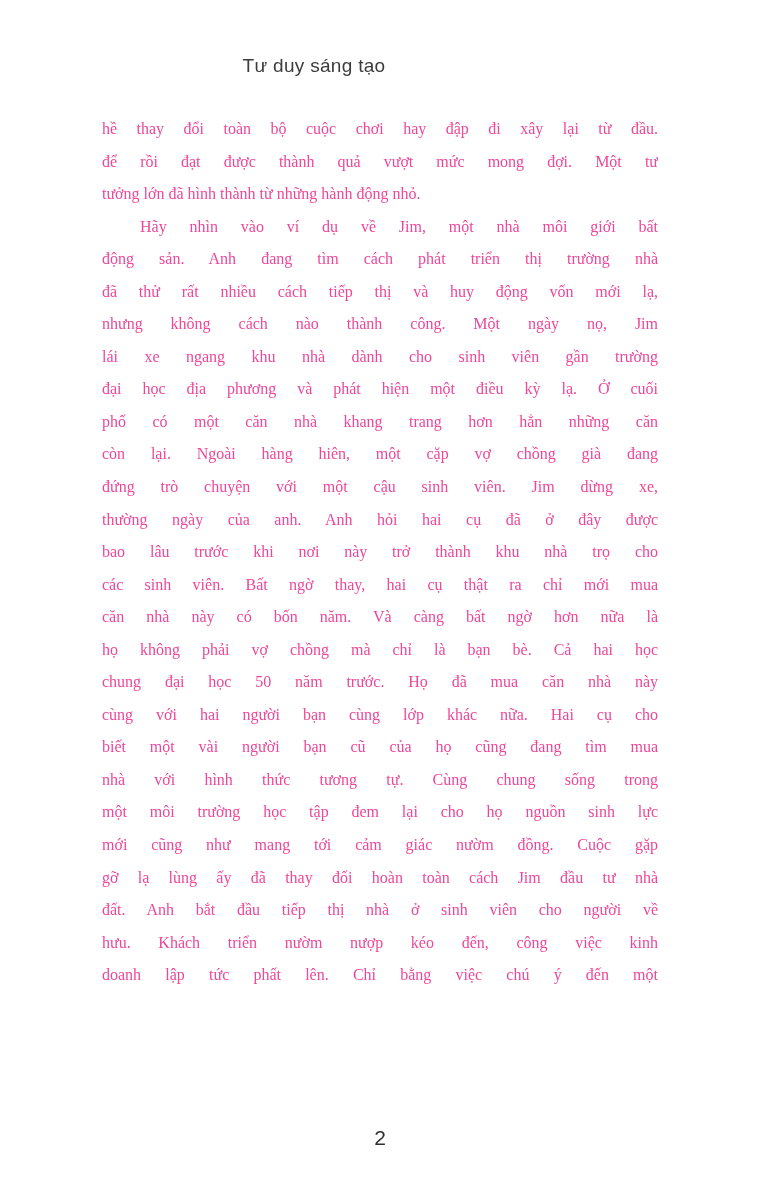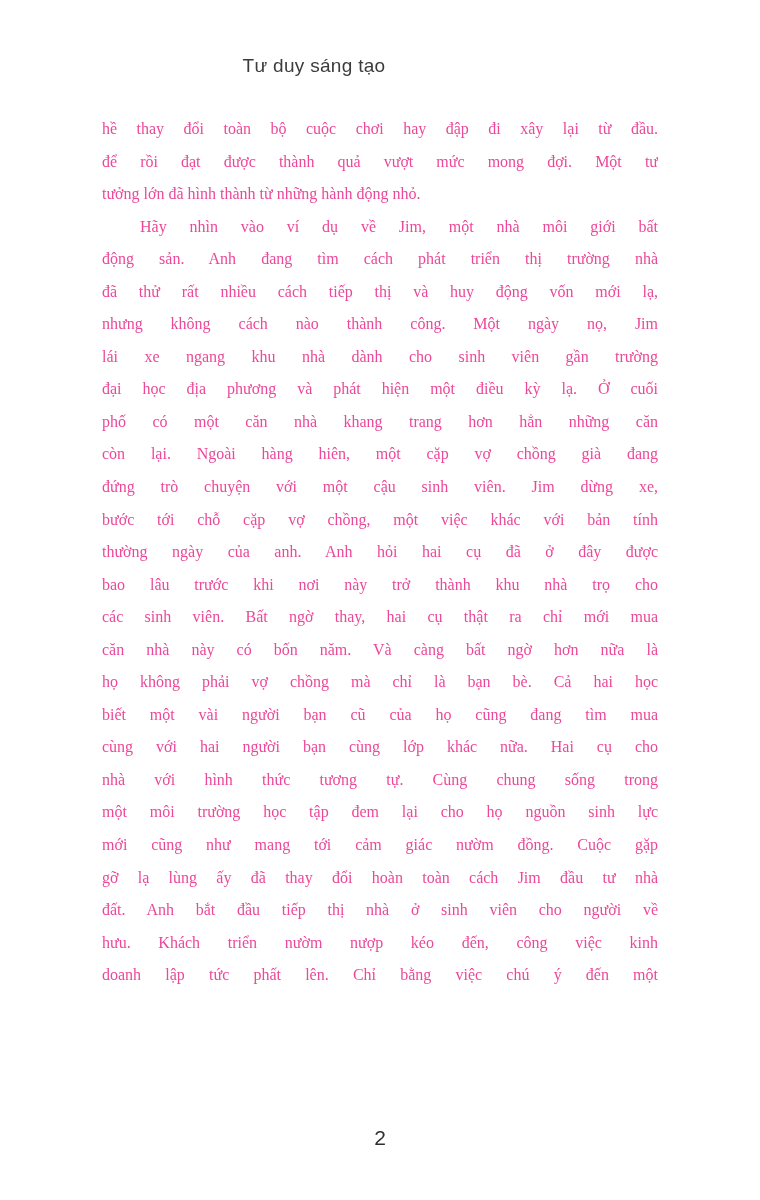--- a/index.html
+++ b/index.html
@@ -86,28 +86,28 @@
       <div class="paragraph">
         <div class="line justified indent">Hãy nhìn vào ví dụ về Jim, một nhà môi giới bất</div>
         <div class="line justified">động sản. Anh đang tìm cách phát triển thị trường nhà</div>
         <div class="line justified">đã thử rất nhiều cách tiếp thị và huy động vốn mới lạ,</div>
         <div class="line justified">nhưng không cách nào thành công. Một ngày nọ, Jim</div>
         <div class="line justified">lái xe ngang khu nhà dành cho sinh viên gần trường</div>
         <div class="line justified">đại học địa phương và phát hiện một điều kỳ lạ. Ở cuối</div>
         <div class="line justified">phố có một căn nhà khang trang hơn hẳn những căn</div>
         <div class="line justified">còn lại. Ngoài hàng hiên, một cặp vợ chồng già đang</div>
         <div class="line justified">đứng trò chuyện với một cậu sinh viên. Jim dừng xe,</div>
-        <div class="line justified">bước tới chỗ cặp vợ chồng, một việc khác với bản tính</div>
         <div class="line justified">thường ngày của anh. Anh hỏi hai cụ đã ở đây được</div>
         <div class="line justified">bao lâu trước khi nơi này trở thành khu nhà trọ cho</div>
         <div class="line justified">các sinh viên. Bất ngờ thay, hai cụ thật ra chỉ mới mua</div>
         <div class="line justified">căn nhà này có bốn năm. Và càng bất ngờ hơn nữa là</div>
         <div class="line justified">họ không phải vợ chồng mà chỉ là bạn bè. Cả hai học</div>
+        <div class="line justified">chung đại học 50 năm trước. Họ đã mua căn nhà này</div>
+        <div class="line justified">cùng với hai người bạn cùng lớp khác nữa. Hai cụ cho</div>
         <div class="line justified">biết một vài người bạn cũ của họ cũng đang tìm mua</div>
-        <div class="line justified">cùng với hai người bạn cùng lớp khác nữa. Hai cụ cho</div>
         <div class="line justified">nhà với hình thức tương tự. Cùng chung sống trong</div>
         <div class="line justified">một môi trường học tập đem lại cho họ nguồn sinh lực</div>
         <div class="line justified">mới cũng như mang tới cảm giác nườm đồng. Cuộc gặp</div>
         <div class="line justified">gỡ lạ lùng ấy đã thay đổi hoàn toàn cách Jim đầu tư nhà</div>
         <div class="line justified">đất. Anh bắt đầu tiếp thị nhà ở sinh viên cho người về</div>
         <div class="line justified">hưu. Khách triển nườm nượp kéo đến, công việc kinh</div>
         <div class="line justified">doanh lập tức phất lên. Chỉ bằng việc chú ý đến một</div>
       </div>
     </div>
 

